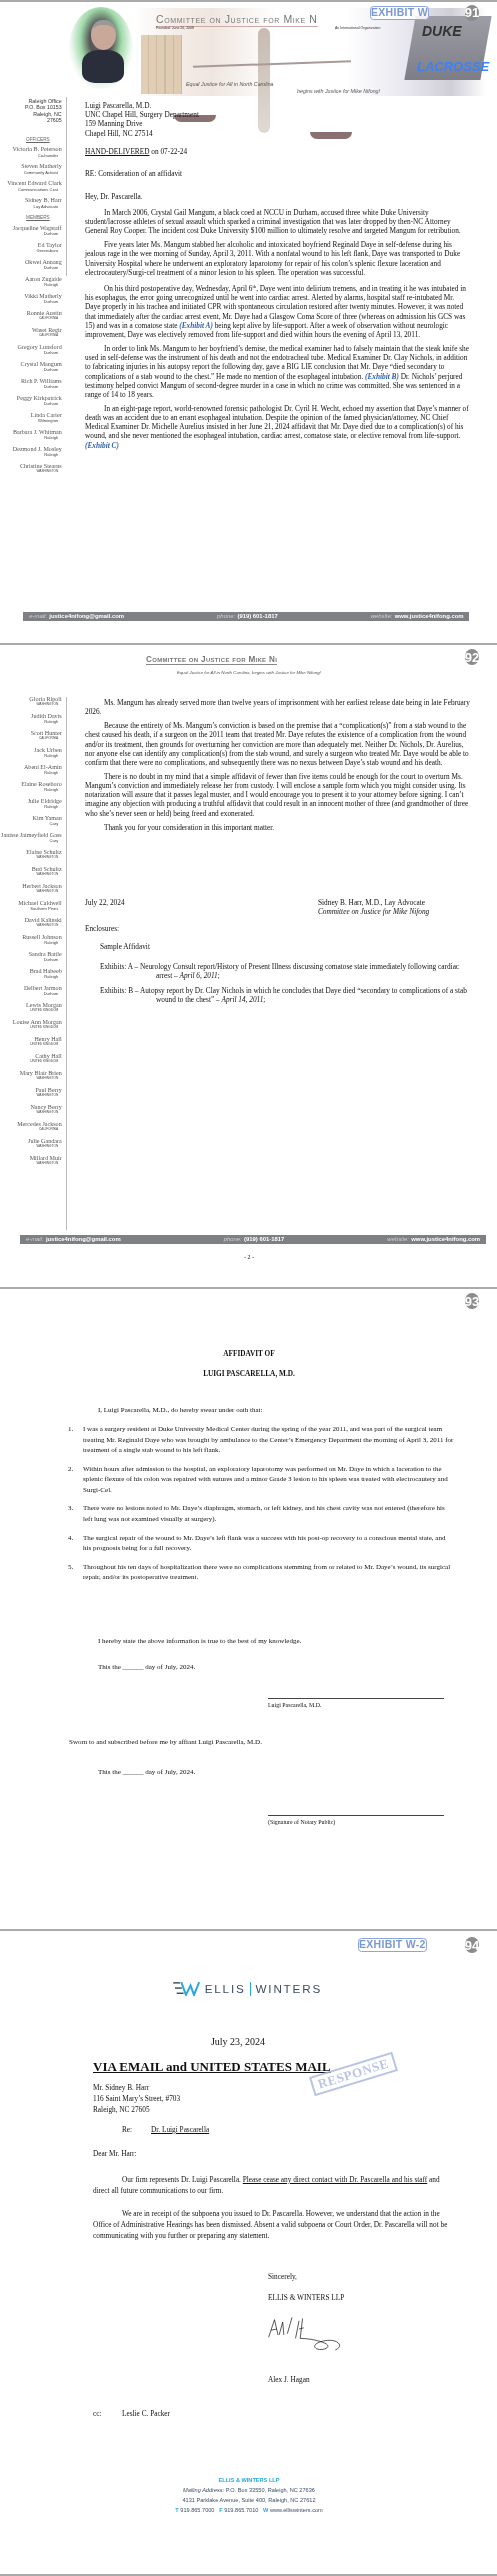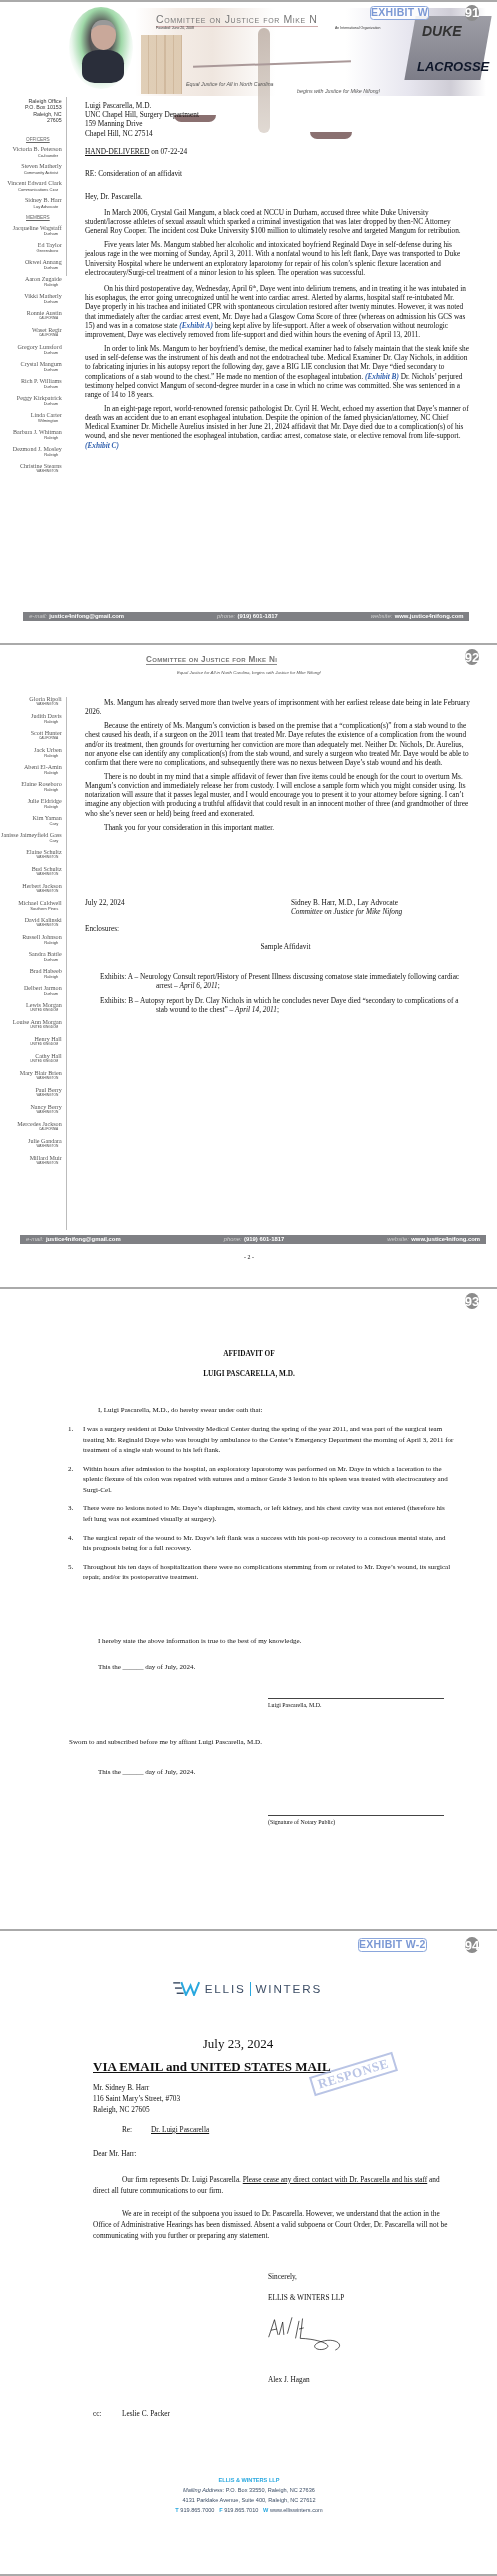--- a/index.html
+++ b/index.html
@@ -17,21 +17,21 @@
   .committee-title { position: absolute; left: 156px; top: 13px; font-family: "Liberation Sans", sans-serif; font-size: 10.5px; letter-spacing: 0.6px; color: #777; border-bottom: 1.2px solid #caa; padding-bottom: 0.6px; font-variant: small-caps; }
   .founded { position: absolute; left: 156px; top: 26px; font-size: 3.5px; color: #333; font-family: "Liberation Sans", sans-serif; }
   .intl { position: absolute; left: 335px; top: 26px; font-size: 3.5px; color: #333; font-family: "Liberation Sans", sans-serif; }
   .scale-beam { position: absolute; left: 193px; top: 63px; width: 158px; height: 2.3px; background: #a99; transform: rotate(-2deg); }
   .scale-pan-l { position: absolute; left: 174px; top: 115px; width: 42px; height: 7px; border-radius: 0 0 23.4px 23.4px; background: #8a7070; }
   .scale-pan-r { position: absolute; left: 310px; top: 132px; width: 42px; height: 7px; border-radius: 0 0 23.4px 23.4px; background: #8a7070; }
   .fist { position: absolute; left: 258px; top: 28px; width: 11.7px; height: 105px; background: linear-gradient(#b9aaa0, #d9d0c8); border-radius: 5.9px; opacity: .8; }
   .books { position: absolute; left: 141px; top: 35px; width: 41px; height: 59px; background: repeating-linear-gradient(90deg, #d9c3a6 0 7px, #c7ab8a 7px 8.2px); opacity: .8; }
   .duke-box { position: absolute; left: 410px; top: 16.4px; width: 76px; height: 64px; background: linear-gradient(#9e9ea6, #7d7d88); transform: skewX(-10deg); }
   .duke-text { position: absolute; left: 422px; top: 23.4px; font-size: 14px; font-style: italic; font-weight: bold; color: #333; font-family: "Liberation Sans", sans-serif; }
-  .lacrosse-text { position: absolute; left: 417px; top: 59px; font-size: 13px; font-style: italic; font-weight: bold; color: #0f172a; font-family: "Liberation Sans", sans-serif; }
+  .lacrosse-text { position: absolute; left: 417px; top: 59px; font-size: 13px; font-style: italic; font-weight: bold; color: #3b82f6; font-family: "Liberation Sans", sans-serif; }
   .tag1 { position: absolute; left: 186px; top: 81px; font-size: 5.3px; font-style: italic; color: #555; font-family: "Liberation Sans", sans-serif; }
   .tag2 { position: absolute; left: 297px; top: 88px; font-size: 5.3px; font-style: italic; color: #555; font-family: "Liberation Sans", sans-serif; }
 
   .exhibit-box { position: absolute; border: 1.2px solid #8aa6dc; border-radius: 3.5px; color: #7b98d4; font-family: "Liberation Sans", sans-serif; font-weight: bold; padding: 0 0; line-height: 11.7px; font-size: 10.5px; letter-spacing: 0.3px; background: rgba(255,255,255,.85); }
   .num-badge { position: absolute; width: 14px; height: 16.4px; border-radius: 50%; background: #8c8c8c; color: #fff; font-family: "Liberation Sans", sans-serif; font-weight: bold; font-size: 13px; display: flex; align-items: center; justify-content: center; }
 
   
   .sidebar { position: absolute; left: 0; width: 64px; text-align: right; padding-right: 2.3px; }
   .sidebar-rule { position: absolute; left: 66px; width: 0.6px; background: #bbb; }
   .office { font-family: "Liberation Sans", sans-serif; font-size: 5.3px; color: #333; line-height: 6.4px; }
@@ -49,21 +49,21 @@
   .u { text-decoration: underline; }
 
   .footer-bar { position: absolute; height: 8.8px; background: #7f8084; color: #eee; font-family: "Liberation Sans", sans-serif; font-size: 5.9px; display: flex; align-items: center; justify-content: space-between; padding: 0 5.9px; }
   .footer-bar i { font-style: italic; color: #d0d0d0; margin-right: 2.3px; }
   .footer-bar b { font-weight: bold; color: #fff; }
 
   
   .p2-title { position: absolute; left: 146px; top: 655px; font-family: "Liberation Sans", sans-serif; font-size: 8.2px; font-weight: bold; color: #777; font-variant: small-caps; letter-spacing: 0.3px; border-bottom: 0.9px solid #888; }
   .p2-tag { position: absolute; left: 177px; top: 670px; font-size: 4.4px; font-style: italic; color: #555; font-family: "Liberation Sans", sans-serif; }
 
-  .sig-row { display: flex; }
+  .sig-row { display: flex; gap: 27px; }
   .encl-item { padding-left: 15px; margin-bottom: 5.9px; }
   .encl-item .hang { padding-left: 56px; text-indent: -56px; }
 
   
   .aff-title { position: absolute; width: 498px; text-align: center; font-weight: bold; font-size: 7.3px; }
   .aff-list { position: absolute; left: 68px; width: 386px; font-size: 7px; line-height: 10.5px; }
   .aff-item { display: flex; margin-bottom: 8.2px; }
   .aff-item .n { width: 15px; flex: none; }
   .sigline { position: absolute; border-top: 0.6px solid #444; width: 176px; }
 
@@ -345,26 +345,26 @@
   <p class="indent">There is no doubt in my mind that a simple affidavit of fewer than five items could be enough for the court to overturn Ms. Mangum’s conviction and immediately release her from custody.  I will enclose a sample form which you might consider using.  Its notarization will assure that it passes legal muster, and I would encourage you to present it to your attorney before signing.  I can’t imagine any objection with producing a truthful affidavit that could result in an innocent mother of three (and grandmother of three who she’s never seen or held) being freed and exonerated.</p>
   <p class="indent" style="margin-bottom:66px;">Thank you for your consideration in this important matter.</p>
   <div class="sig-row">
     <div style="width:206px;">July 22, 2024</div>
     <div>
       <div>Sidney B. Harr, M.D., Lay Advocate</div>
       <div style="font-style:italic;">Committee on Justice for Mike Nifong</div>
     </div>
   </div>
   <p style="margin-top:8.2px;margin-bottom:8.2px;">Enclosures:</p>
-  <div class="encl-item" style="margin-bottom:21px;text-align:center;">Sample Affidavit</div>
+  <div class="encl-item" style="margin-bottom:11px;">Sample Affidavit</div>
   <div class="encl-item">
       <div class="hang"><span>Exhibits: A – Neurology Consult report/History of Present Illness discussing comatose state immediately following cardiac arrest – </span><i>April 6, 2011</i><span>;</span></div>
     </div>
   <div class="encl-item">
-      <div class="hang"><span>Exhibits: B – Autopsy report by Dr. Clay Nichols in which he concludes never Daye died “secondary to complications of a stab wound to the chest” – </span><i>April 14, 2011</i><span>;</span></div>
+      <div class="hang"><span>Exhibits: B – Autopsy report by Dr. Clay Nichols in which he concludes that Daye died “secondary to complications of a stab wound to the chest” – </span><i>April 14, 2011</i><span>;</span></div>
     </div>
 </div>
 
 <div class="footer-bar" style="left:20px;top:1235px;width:466px;">
   <span><i>e-mail:</i><b>justice4nifong@gmail.com</b></span>
   <span><i>phone:</i><b>(919) 601-1817</b></span>
   <span><i>website:</i><b>www.justice4nifong.com</b></span>
 </div>
 <div class="abs" style="left:0;top:1254px;width:498px;text-align:center;font-size:5.9px;">- 2 -</div>
 
@@ -413,21 +413,21 @@
     <rect x="0" y="2" width="12" height="2.5" fill="#3d4e66"></rect>
     <rect x="3" y="11" width="12" height="2.5" fill="#3d4e66"></rect>
     <rect x="6" y="20" width="12" height="2.5" fill="#3d4e66"></rect>
     <polyline points="14,2 22,24 30,8 36,24 45,2" fill="none" stroke="#29a8df" stroke-width="3.5"></polyline>
   </svg>
   <span class="ew-text">ELLIS</span>
   <span class="ew-div"></span>
   <span class="ew-text">WINTERS</span>
 </div>
 
-<div class="abs" style="left:0;top:2036px;width:476px;text-align:center;font-size:13px;">July 23, 2024</div>
+<div class="abs" style="left:0;top:2036px;width:476px;text-align:center;font-size:10px;">July 23, 2024</div>
 <div class="abs" style="left:93px;top:2059px;font-size:13px;font-weight:bold;text-decoration:underline;">VIA EMAIL and UNITED STATES MAIL</div>
 <div class="stamp">RESPONSE</div>
 <div class="abs" style="left:93px;top:2082px;font-size:7.3px;line-height:11px;">
   <div>Mr. Sidney B. Harr</div>
   <div>116 Saint Mary’s Street, #703</div>
   <div>Raleigh, NC  27605</div>
 </div>
 <div class="abs" style="left:122px;top:2125px;font-size:7.3px;">Re:</div>
 <div class="abs" style="left:151px;top:2125px;font-size:7.3px;text-decoration:underline;">Dr. Luigi Pascarella</div>
 <div class="abs" style="left:93px;top:2149px;font-size:7.3px;">Dear Mr. Harr:</div>

